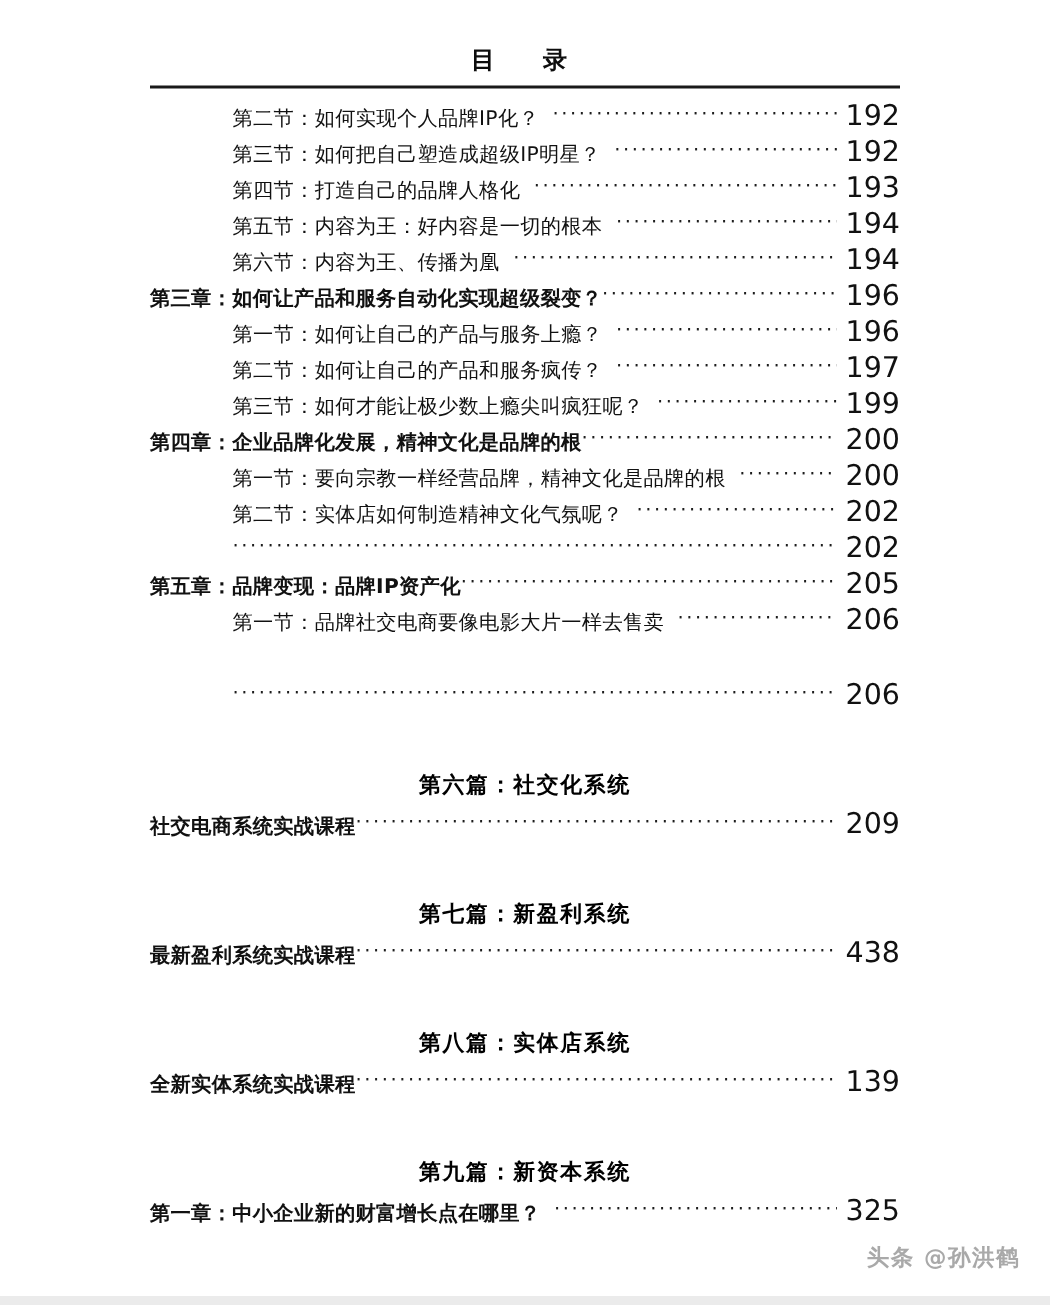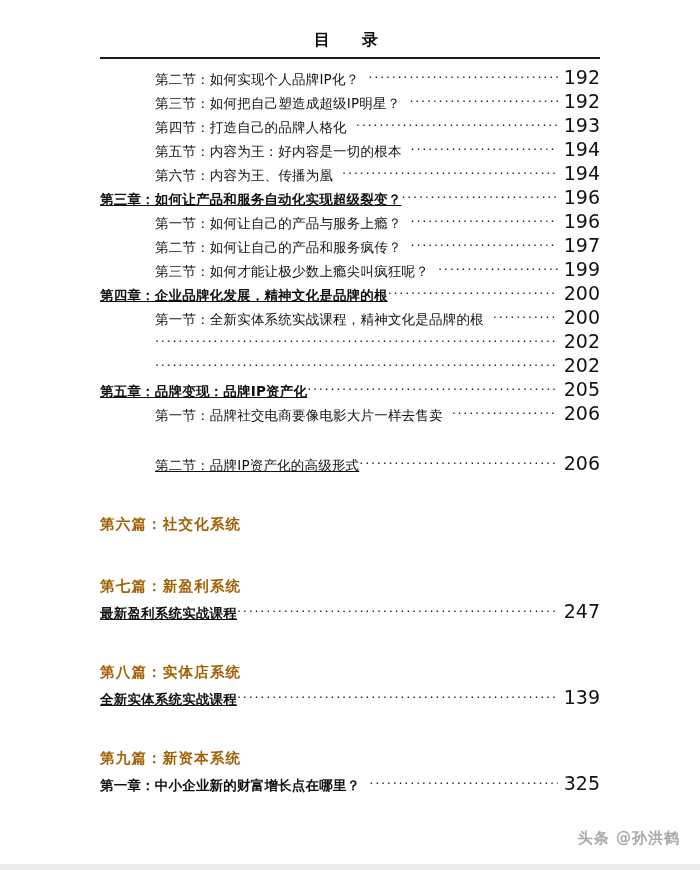--- a/index.html
+++ b/index.html
@@ -65,21 +65,21 @@
 
   .toc-row.bold .e-label { font-weight: bold; }
 
   .e-label {
     flex: 0 0 auto;
     letter-spacing: 0.2px;
   }
 
   
   .e-label.gap-wide { margin-right: 9px; }
-  .e-label.gap-none { margin-right: 0px; text-decoration: underline; }
+  .e-label.gap-none { margin-right: 0px; }
 
   .e-leader {
     flex: 1 1 auto;
     overflow: hidden;
     height: 13px;
     position: relative;
     min-width: 10px;
   }
   .e-leader::before {
     content: "·······························································································································································································";
@@ -97,25 +97,25 @@
     text-align: right;
     font-size: 19px;
     color: #111111;
     margin-left: 6px;
   }
   .toc-spacer-md { height: 26px; }
   .toc-spacer-lg { height: 34px; }
 
   
   .part-head {
-    text-align: left;
+    text-align: center;
     font-size: 14.5px;
     font-weight: bold;
     letter-spacing: 1.2px;
-    color: #a16207;
+    color: #000000;
     height: 28px;
     line-height: 28px;
   }
 
   
   #watermark {
     position: absolute;
     right: 20px;
     bottom: 22px;
     font-size: 15px;
@@ -189,56 +189,61 @@
         <span class="e-label gap-wide">第三节：如何才能让极少数上瘾尖叫疯狂呢？</span>
         <span class="e-leader"></span>
         <span class="e-page">199</span>
       </div>
       <div class="toc-row lvl-chapter bold">
         <span class="e-label gap-none">第四章：企业品牌化发展，精神文化是品牌的根</span>
         <span class="e-leader"></span>
         <span class="e-page">200</span>
       </div>
       <div class="toc-row lvl-section">
-        <span class="e-label gap-wide">第一节：全新实体系统实战课程，精神文化是品牌的根</span>
+        <span class="e-label gap-wide">第一节：要向宗教一样经营品牌，精神文化是品牌的根</span>
         <span class="e-leader"></span>
         <span class="e-page">200</span>
       </div>
       <div class="toc-row lvl-section">
+        <span class="e-label gap-wide">第二节：实体店如何制造精神文化气氛呢？</span>
         <span class="e-leader"></span>
         <span class="e-page">202</span>
       </div>
       <div class="toc-row lvl-section">
         <span class="e-leader"></span>
         <span class="e-page">202</span>
       </div>
       <div class="toc-row lvl-chapter bold">
         <span class="e-label gap-none">第五章：品牌变现：品牌IP资产化</span>
         <span class="e-leader"></span>
         <span class="e-page">205</span>
       </div>
       <div class="toc-row lvl-section">
         <span class="e-label gap-wide">第一节：品牌社交电商要像电影大片一样去售卖</span>
         <span class="e-leader"></span>
         <span class="e-page">206</span>
       </div>
       <div class="toc-spacer-md"></div>
       <div class="toc-row lvl-section">
-        <span class="e-label gap-none">第二节：品牌IP资产化的高级形式</span>
         <span class="e-leader"></span>
         <span class="e-page">206</span>
       </div>
       <div class="toc-spacer-lg"></div>
       <div class="part-head">第六篇：社交化系统</div>
+      <div class="toc-row lvl-partitem bold">
+        <span class="e-label gap-none">社交电商系统实战课程</span>
+        <span class="e-leader"></span>
+        <span class="e-page">209</span>
+      </div>
       <div class="toc-spacer-lg"></div>
       <div class="part-head">第七篇：新盈利系统</div>
       <div class="toc-row lvl-partitem bold">
         <span class="e-label gap-none">最新盈利系统实战课程</span>
         <span class="e-leader"></span>
-        <span class="e-page">247</span>
+        <span class="e-page">438</span>
       </div>
       <div class="toc-spacer-lg"></div>
       <div class="part-head">第八篇：实体店系统</div>
       <div class="toc-row lvl-partitem bold">
         <span class="e-label gap-none">全新实体系统实战课程</span>
         <span class="e-leader"></span>
         <span class="e-page">139</span>
       </div>
       <div class="toc-spacer-lg"></div>
       <div class="part-head">第九篇：新资本系统</div>

